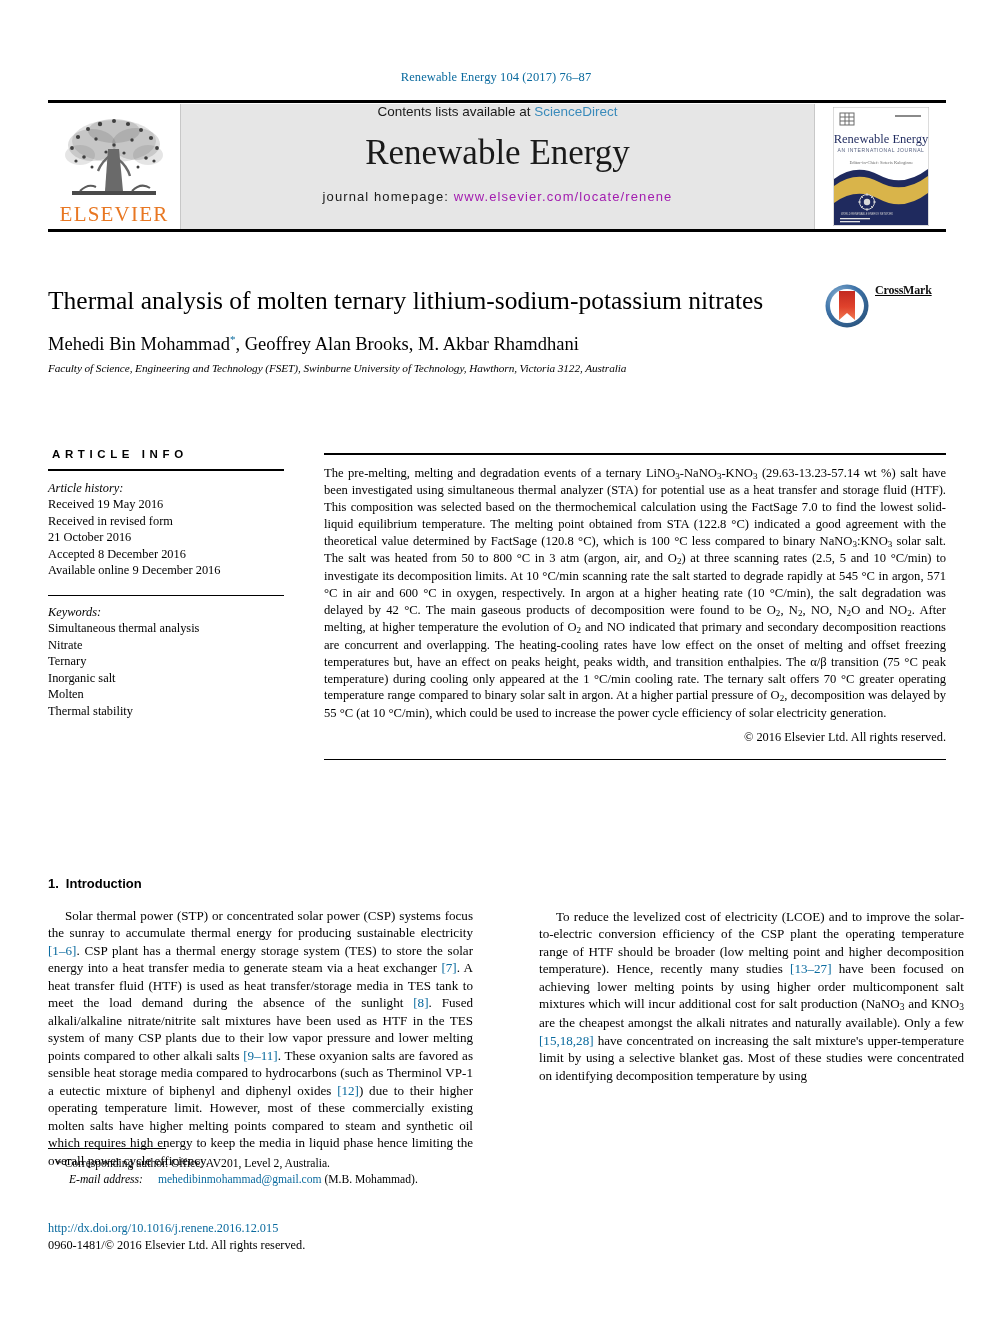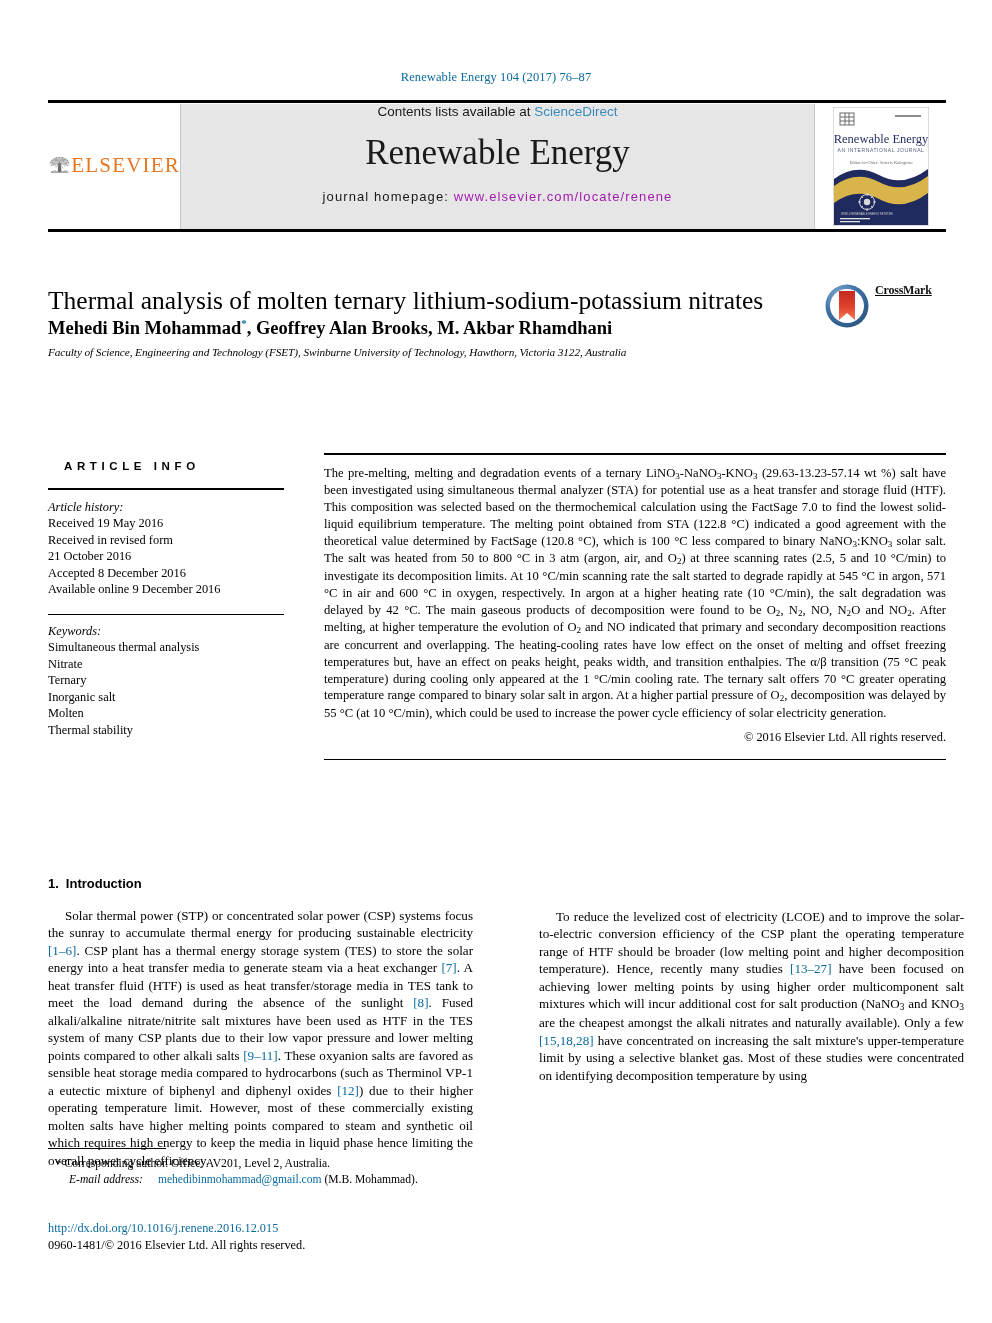--- a/index.html
+++ b/index.html
@@ -56,21 +56,21 @@
     background: #000;
   }
   .elsevier-logo {
     position: absolute;
     left: 0; top: 4px;
     width: 133px;
     height: 125px;
     box-sizing: border-box;
     border-right: 1px solid #c8c8c8;
     display: flex;
-    flex-direction: row;
+    flex-direction: column;
     align-items: center;
     justify-content: flex-end;
     padding-bottom: 4px;
   }
   .elsevier-tree {
     width: 112px;
     height: 88px;
     display: block;
   }
   .elsevier-word {
@@ -140,25 +140,25 @@
   }
   .article-title {
     font-family: "Liberation Serif", serif;
     font-size: 25.5px;
     line-height: 1.21;
     color: #000;
     margin: 0;
     font-weight: normal;
   }
   .authors {
+    margin-top: 16px;
     font-family: "Liberation Serif", serif;
     font-size: 18.5px;
     line-height: 1.2;
     color: #000;
-    font-weight: bold;
   }
   .authors sup {
     font-size: 11px;
     color: #0a6a9e;
     vertical-align: super;
   }
   .affiliation {
     margin-top: 7px;
     font-family: "Liberation Serif", serif;
     font-style: italic;
@@ -200,21 +200,21 @@
     position: absolute;
     left: 276px; top: 0;
     width: 622px;
   }
   .sec-head {
     font-family: "Liberation Sans", sans-serif;
     font-size: 11.5px;
     font-weight: bold;
     letter-spacing: 4.6px;
     color: #000;
-    margin: 16px;
+    margin: 4px;
   }
   .hr-thin {
     height: 1.6px;
     background: #000;
     margin-top: 9px;
   }
   .hist-block {
     margin-top: 9px;
     font-family: "Liberation Serif", serif;
     font-size: 12.4px;

